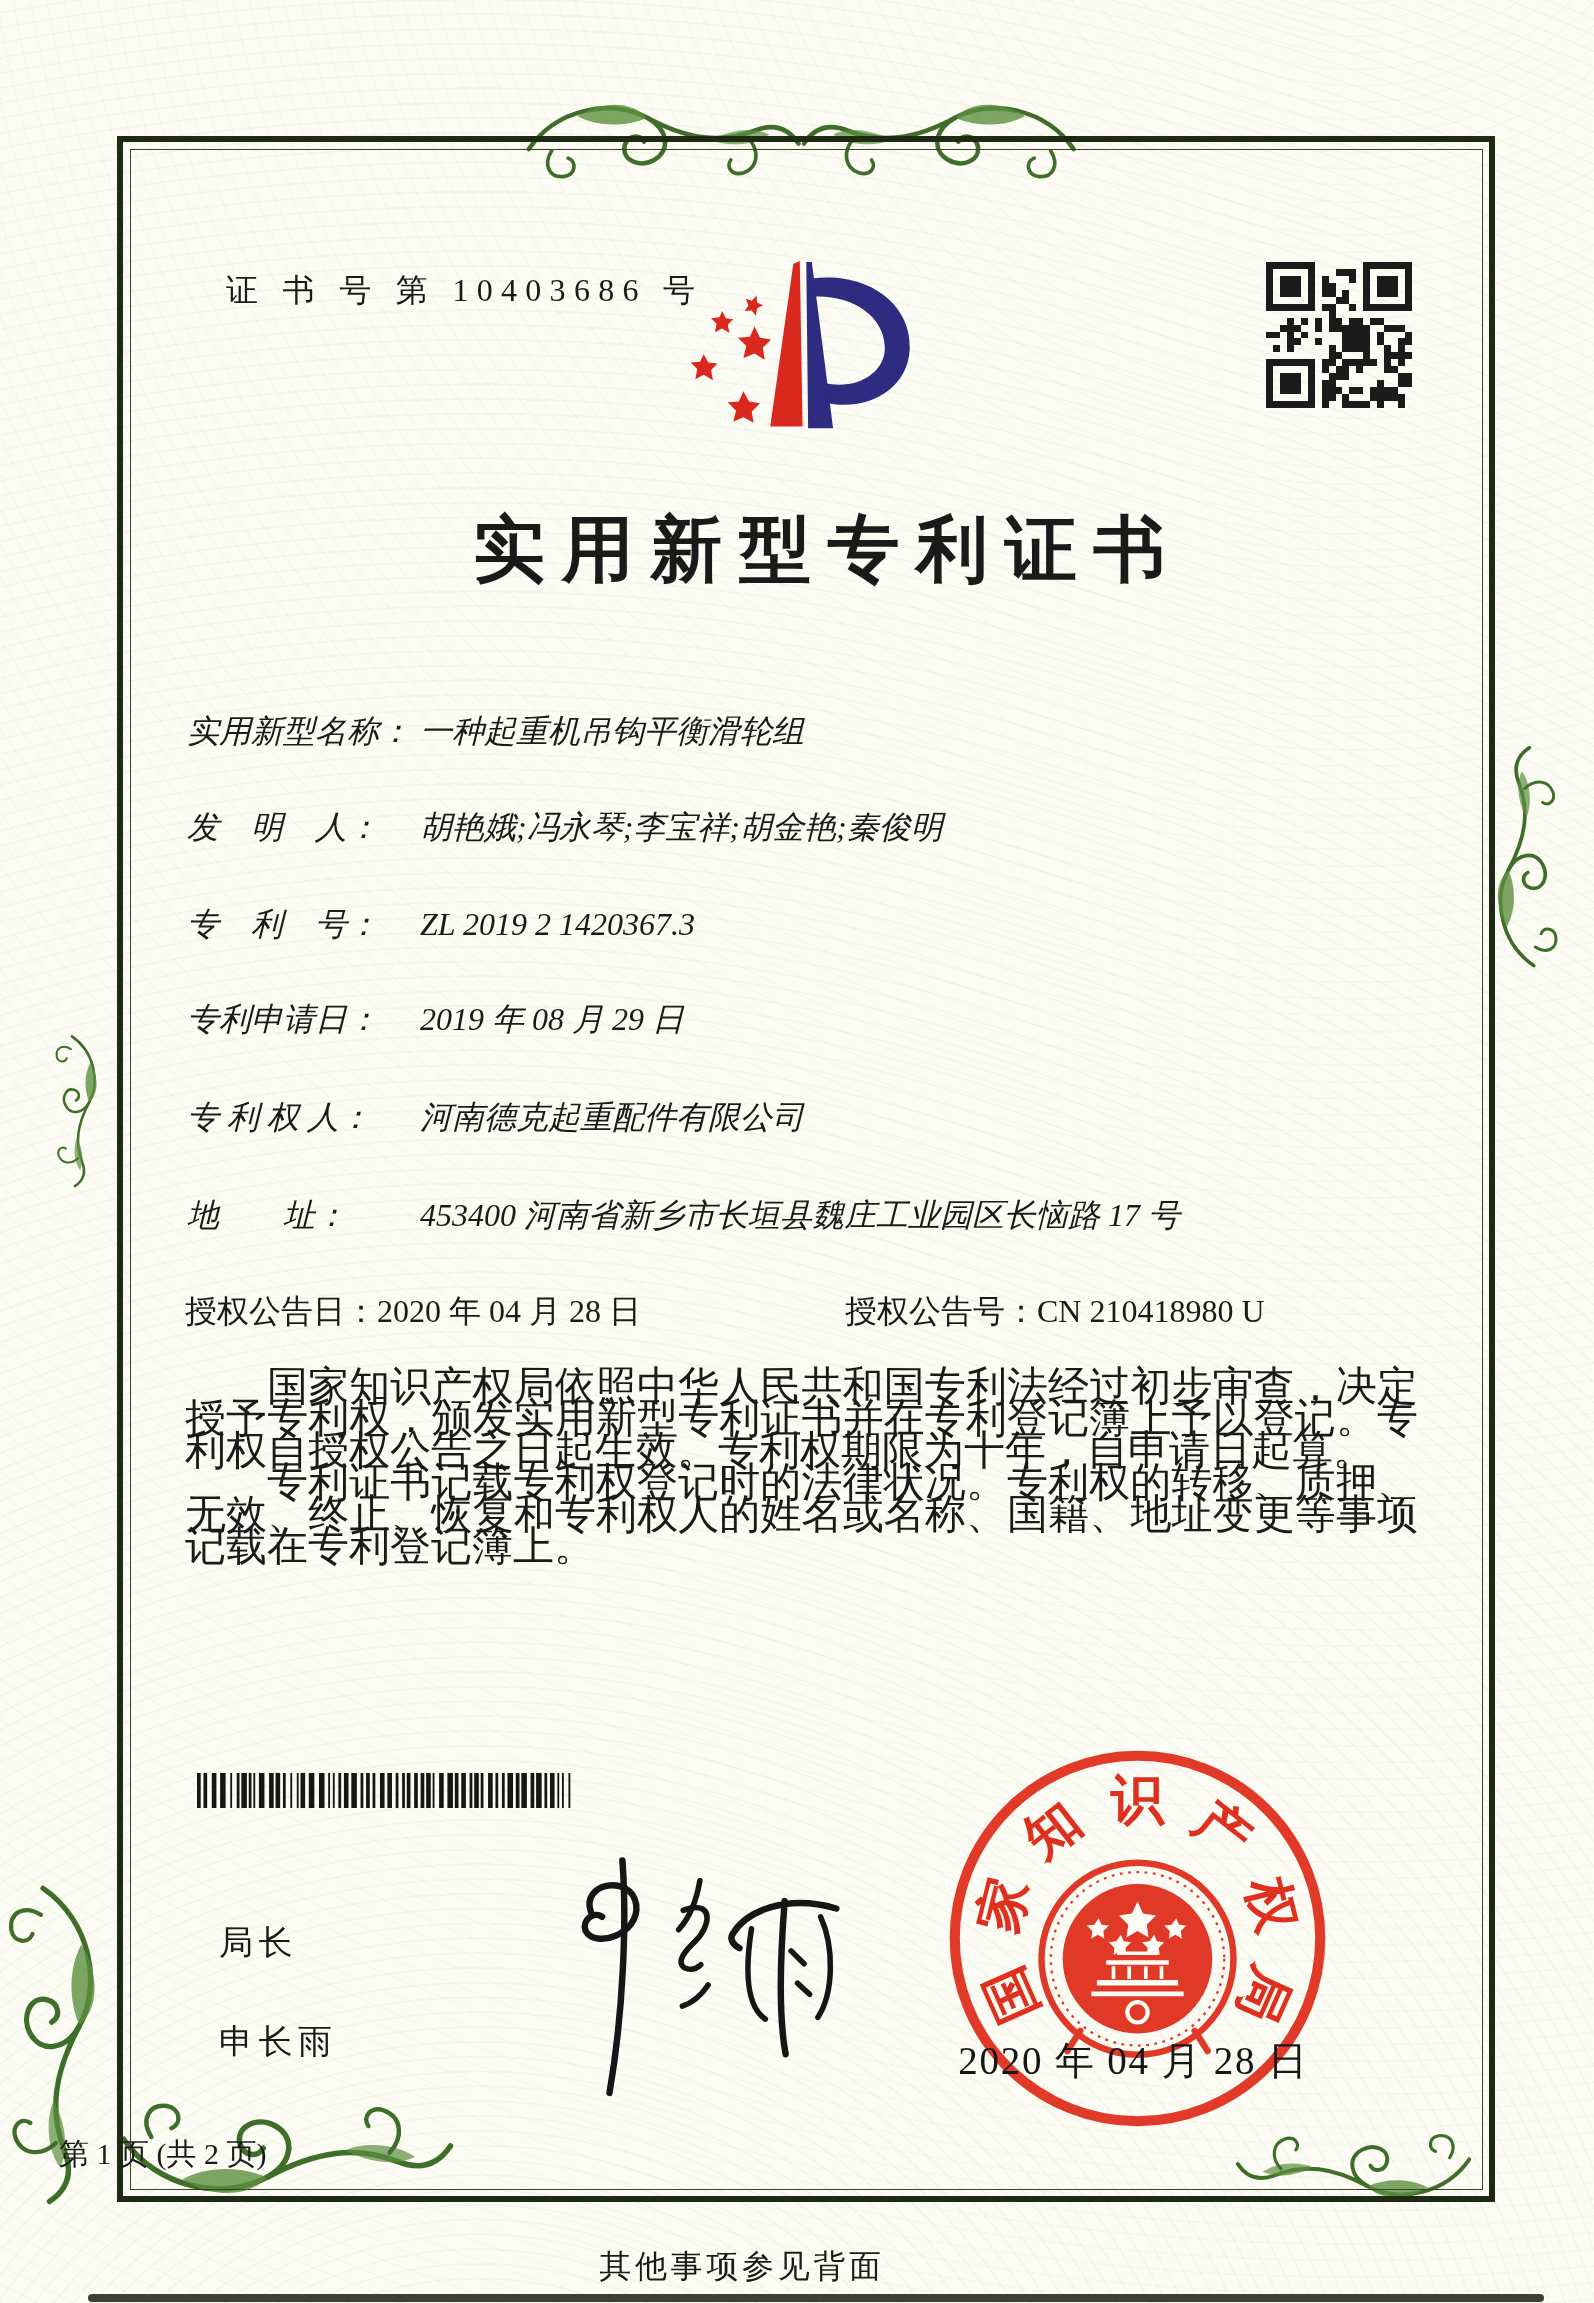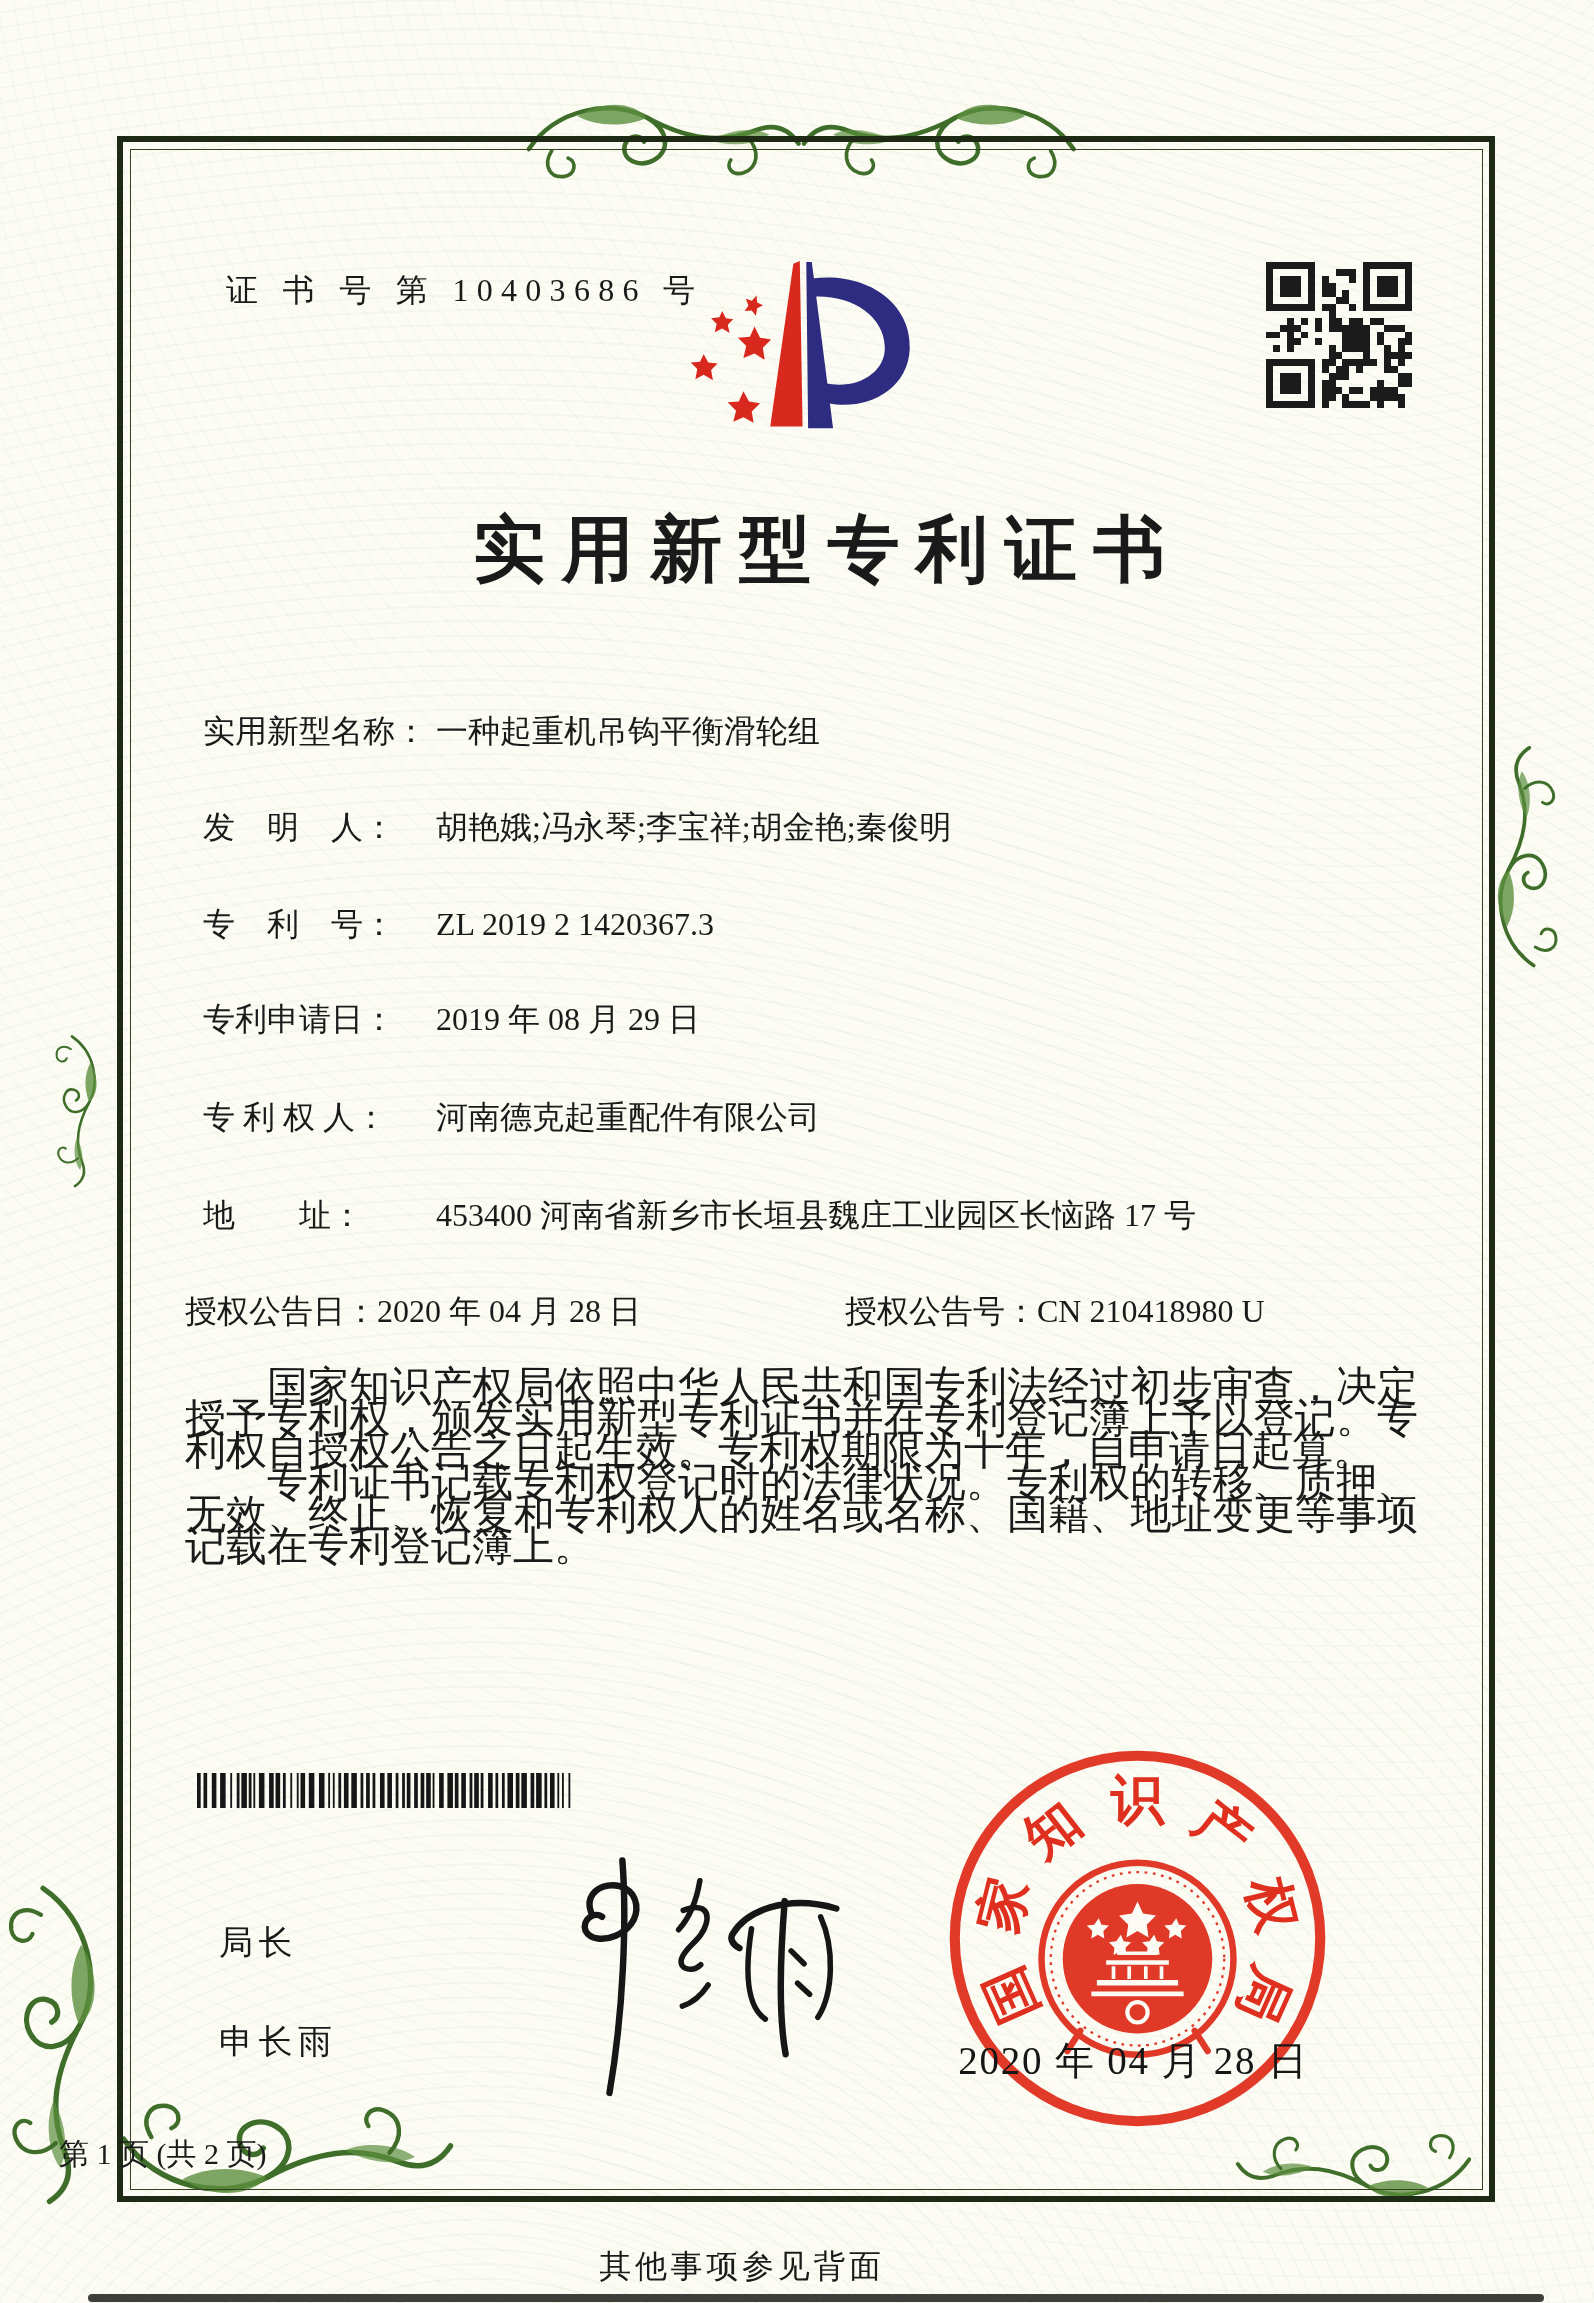--- a/index.html
+++ b/index.html
@@ -11,21 +11,21 @@
       #fcfcf4;
     font-family:"Liberation Serif","DejaVu Serif",serif;
     color:var(--text-black,#1a1a1a);
   }
   .frame{position:absolute;left:117px;top:136px;width:1366px;height:2054px;
     border:6.5px solid var(--frame-dark,#1e2a14);}
   .frame-inner{position:absolute;inset:6.5px;border:1.8px solid #34421f;}
   .cert-number{position:absolute;left:181px;top:269px;font-size:32px;letter-spacing:8.3px;white-space:nowrap;margin-left:45px;}
   .title{position:absolute;left:0;width:1595px;top:502px;text-align:center;
     font-size:72px;font-weight:bold;letter-spacing:16.6px;white-space:nowrap;padding-left:30px;}
-  .field-row{position:absolute;left:203px;font-size:32px;white-space:nowrap;}
+  .field-row{position:absolute;left:187px;font-size:32px;white-space:nowrap;font-style:italic;}
   .field-label{display:inline-block;min-width:233px;}
   .row0{top:710px}.row1{top:806px}.row2{top:903px}.row3{top:998px}
   .row4{top:1096px}.row5{top:1194px}
   .grant-row{position:absolute;left:185px;top:1290px;font-size:32px;white-space:nowrap;text-align:center;}
   .grant-col2{position:absolute;left:660px;top:0;}
   .paragraphs{position:absolute;left:185px;right:177px;top:1370px;
     font-size:41px;line-height:32px;text-align:justify;}
   .paragraphs p{margin:0;text-indent:2em;}
   .barcode{position:absolute;left:197px;top:1773px;width:377px;height:35px;}
   .director-title{position:absolute;left:219px;top:1920px;font-size:34px;letter-spacing:5.5px;}

